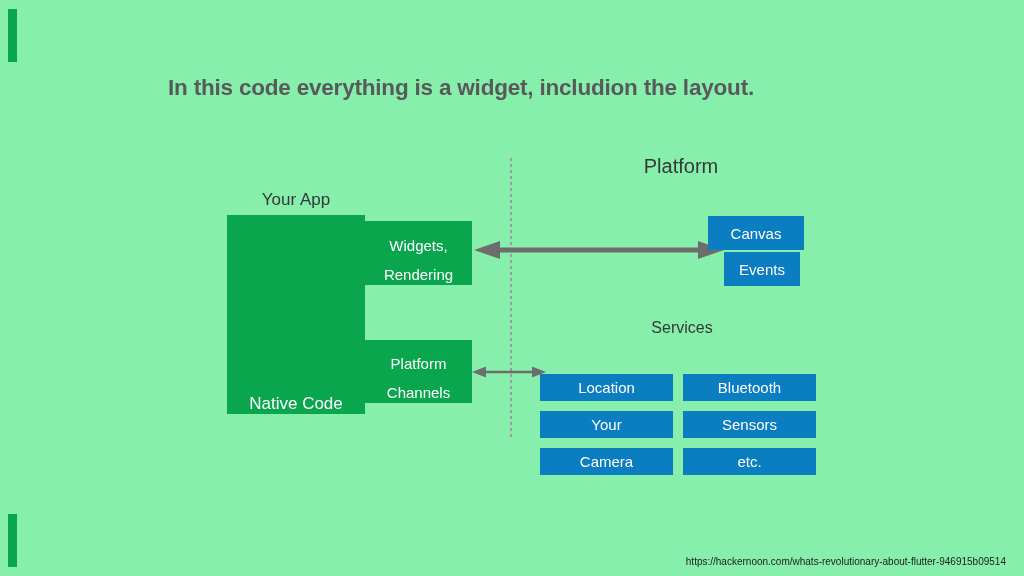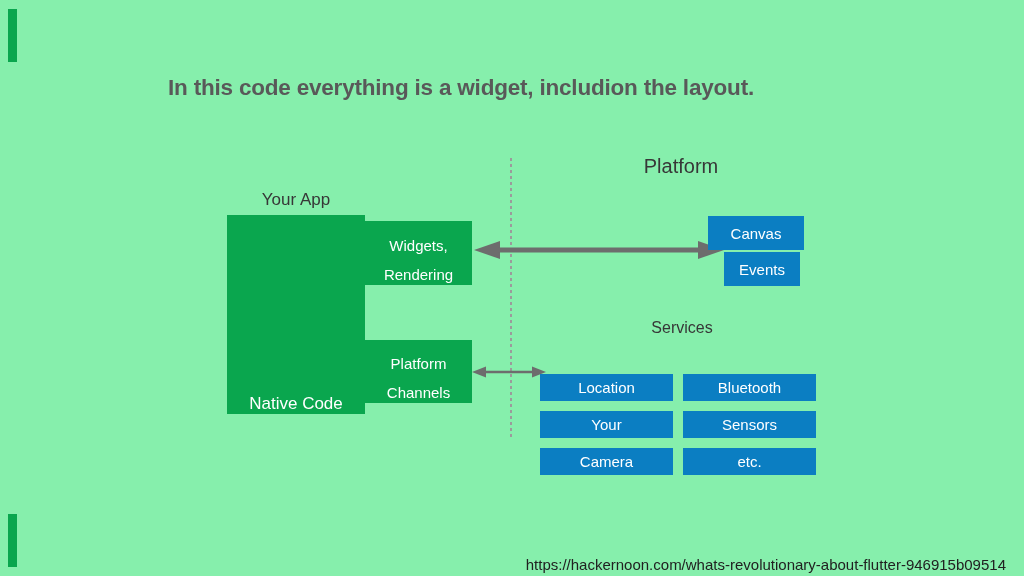--- a/index.html
+++ b/index.html
@@ -53,21 +53,21 @@
   #services-table .cell{
     background:var(--blue);color:var(--box_text);
     display:flex;align-items:center;justify-content:center;font-size:15px;
   }
   
   .arrow{color:var(--arrow);}
   #arrow-big{left:474px;top:238px;}
   #arrow-small{left:472px;top:362px;}
   
   #footer-url{
-    right:18px;top:556px;font-size:15px;color:var(--url);white-space:nowrap;margin-left:29px;
+    right:18px;top:556px;font-size:10px;color:var(--url);white-space:nowrap;margin-left:29px;
   }
 </style>
 </head>
 <body>
 
 <div id="slide">
 
   <div class="abs deco-bar" id="deco-top"></div>
   <div class="abs deco-bar" id="deco-bottom"></div>
 

